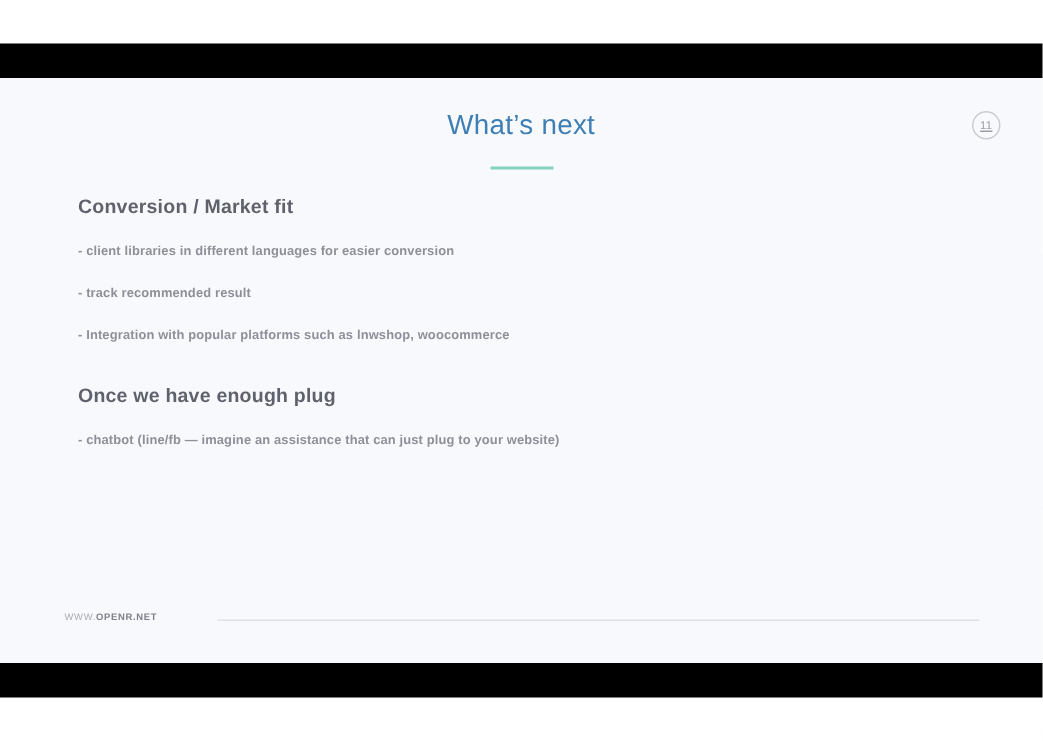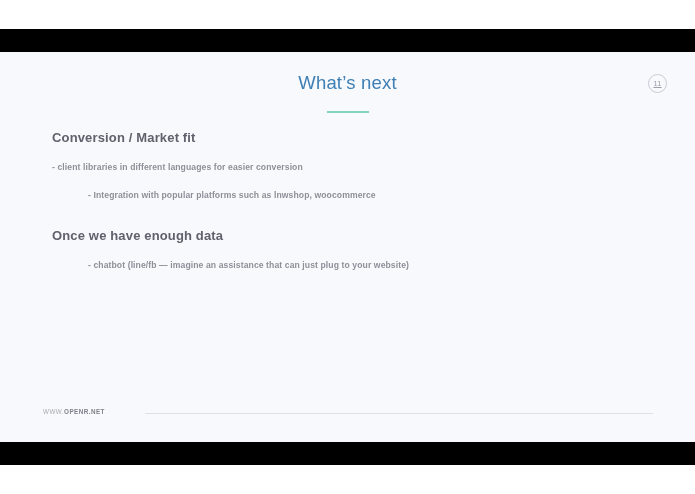--- a/index.html
+++ b/index.html
@@ -117,21 +117,20 @@
   .bullet {
     font-size: 8.6px;
     font-weight: 700;
     color: #8d9098;
     letter-spacing: 0.1px;
     margin: 0 0 18px 0;
     white-space: nowrap;
   }
   .bullet:last-child {
     margin-bottom: 0;
-    margin-left: 36px;
   }
 
   
   .footer {
     position: absolute;
     left: 43px;
     top: 356px;
     width: 610px;
     height: 12px;
   }
@@ -177,25 +176,26 @@
 
     <div class="page-badge">
       <span>11</span>
     </div>
 
     <div class="content">
 
       <div class="section">
         <div class="section-heading">Conversion / Market fit</div>
         <div class="bullet">- client libraries in different languages for easier conversion</div>
+        <div class="bullet">- track recommended result</div>
         <div class="bullet">- Integration with popular platforms such as lnwshop, woocommerce</div>
       </div>
 
       <div class="section">
-        <div class="section-heading">Once we have enough data</div>
+        <div class="section-heading">Once we have enough plug</div>
         <div class="bullet">- chatbot (line/fb — imagine an assistance that can just plug to your website)</div>
       </div>
 
     </div>
 
     <div class="footer">
       <div class="footer-brand">
         <span class="brand-www">WWW.</span><span class="brand-domain">OPENR.NET</span>
       </div>
       <div class="footer-rule"></div>

